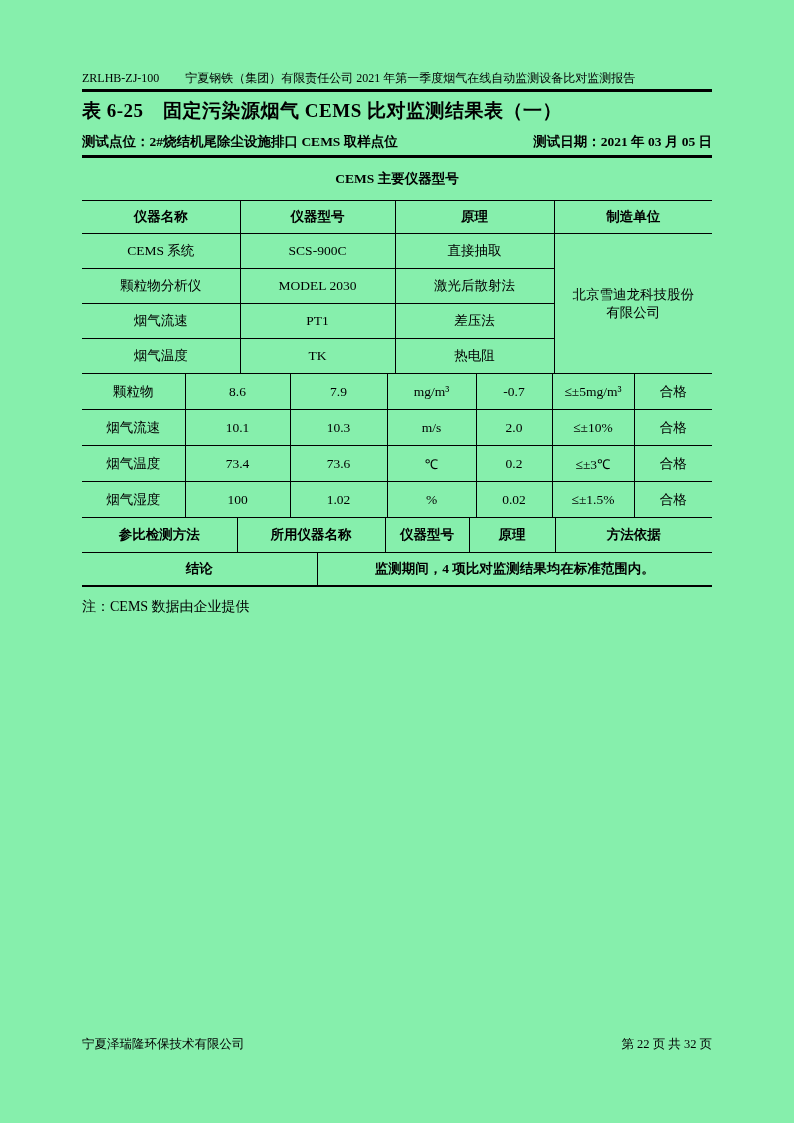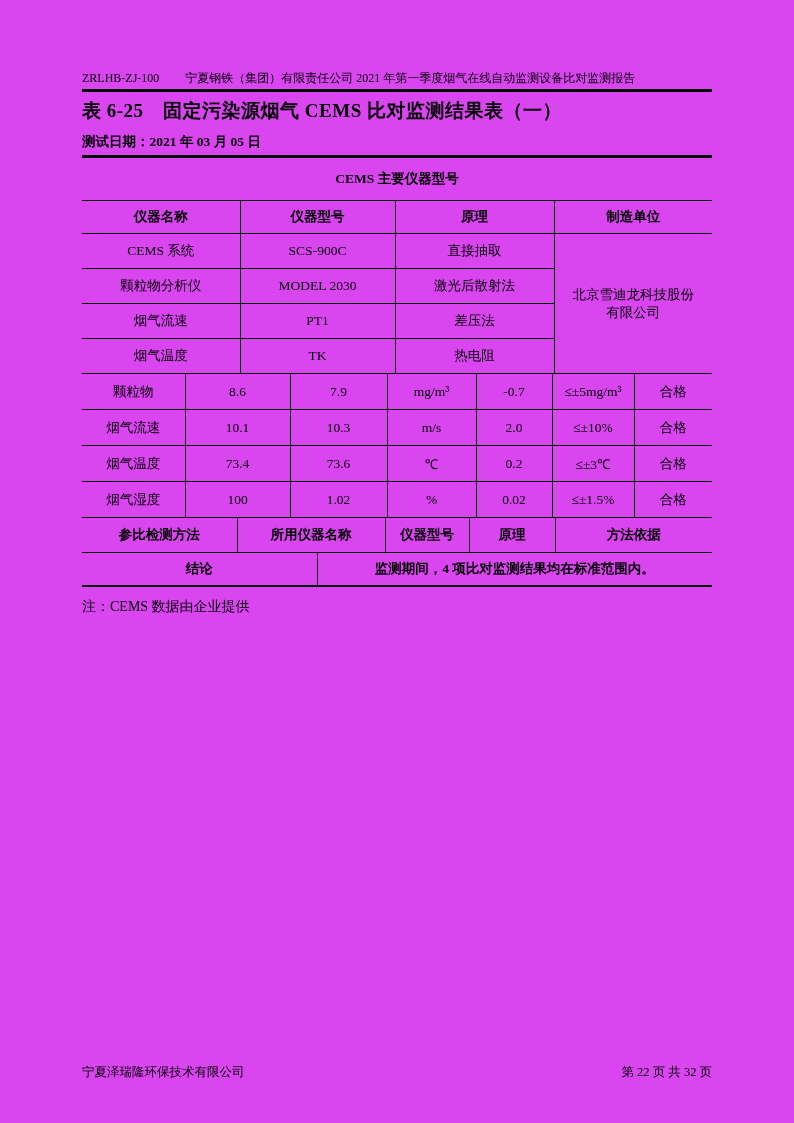--- a/index.html
+++ b/index.html
@@ -1,21 +1,21 @@
 <!DOCTYPE html>
 <html><head>
 <meta charset="utf-8">
 <style>
   html,body { margin:0; padding:0; background:#ffffff; }
   .page {
     width:794px; height:1123px;
     position:relative;
     box-sizing:border-box;
     padding:70px 82px 0 82px;
-    background:#d946ef;
+    background:#86efac;
     color:#000;
     font-family:"Liberation Serif", serif;
   }
   
   .doc-header {
     display:flex; align-items:baseline;
     font-size:12px; line-height:16px;
     border-bottom:3px solid #000;
     padding-bottom:3px;
   }
@@ -66,38 +66,41 @@
   .t3 td { height:93px; }
   .tc td { height:30px; border-bottom:2.5px solid #000; font-weight:bold; }
   .prewrap { white-space:pre-line; }
   .mfr-inner { display:inline-block; max-width:130px; }
   .note {
     font-size:14px;
     margin-top:11px;
   }
   .page-footer {
     position:absolute;
-    left:82px; right:82px; top:1064px;
+    left:82px; right:82px; top:1036px;
     display:flex; justify-content:space-between;
     font-size:12.5px;
   }
 </style>
 </head>
 <body>
 
 <div class="page">
 
   <div class="doc-header">
     <span>ZRLHB-ZJ-100</span>
     <span class="report-title">宁夏钢铁（集团）有限责任公司 2021 年第一季度烟气在线自动监测设备比对监测报告</span>
   </div>
 
   <div class="doc-title">表 6-25　固定污染源烟气 CEMS 比对监测结果表（一）</div>
 
   <div class="info-row">
+    <div>
+      <span>测试点位：</span><span>2#烧结机尾除尘设施排口 CEMS 取样点位</span>
+    </div>
     <div>
       <span>测试日期：</span><span>2021 年 03 月 05 日</span>
     </div>
   </div>
 
   <div class="section-title">CEMS 主要仪器型号</div>
 
   <table class="t1">
     <colgroup>
         <col style="width:158px">

